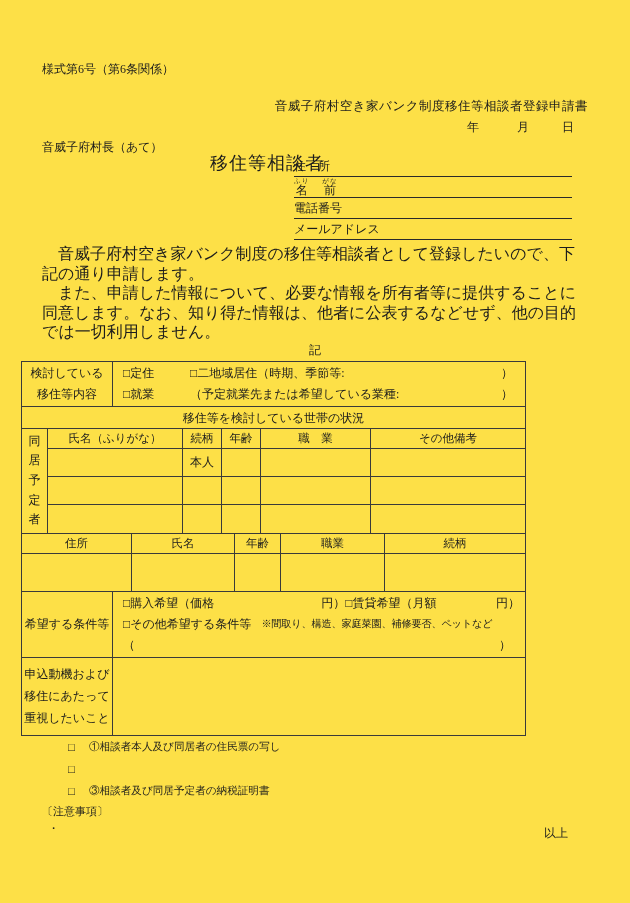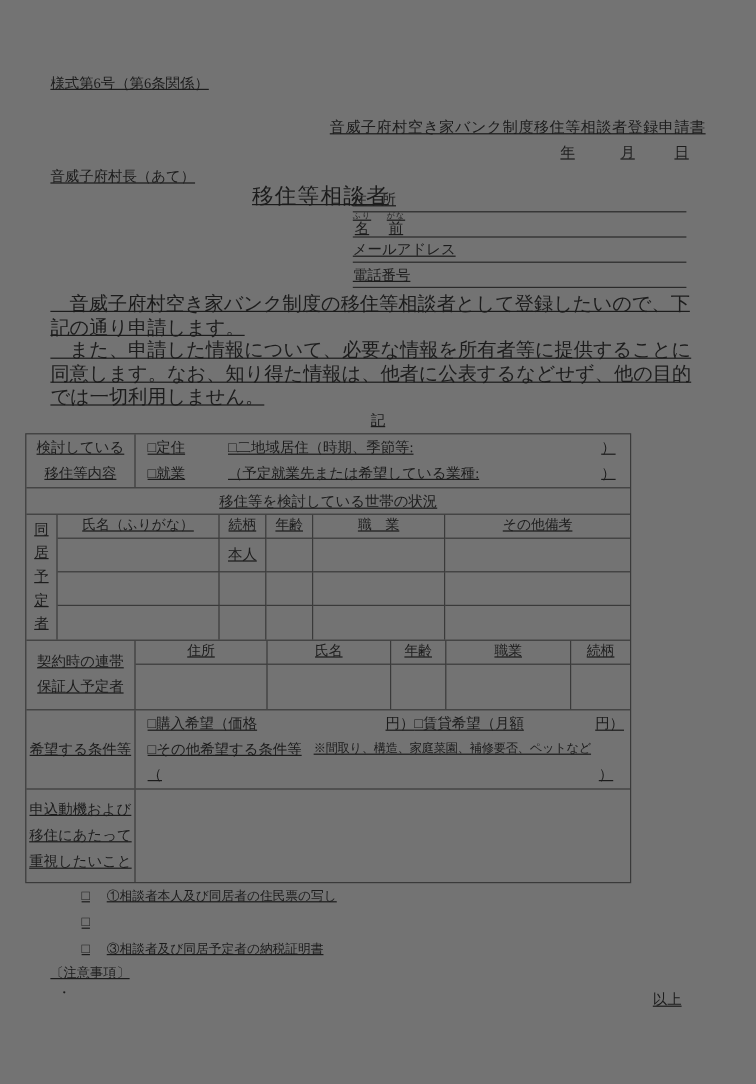--- a/index.html
+++ b/index.html
@@ -1,25 +1,24 @@
 <!DOCTYPE html>
 <html lang="ja"><head>
 <meta charset="utf-8">
 <style>
   * { margin:0; padding:0; box-sizing:border-box; }
   html,body { background:#888; }
   .page {
     position:relative;
     width:630px; height:903px;
     margin:0 auto;
-    background:#737373;
+    background:#fde047;
     color:#1c1c1c;
     font-family:"Liberation Serif","DejaVu Serif",serif;
     overflow:hidden;
-    text-decoration:underline;
   }
   .content { padding:0 42px; }
 
   .form-no { padding-top:62px; font-size:12px; line-height:15px; }
   .title   { margin-top:21px; text-align:right; font-size:12.5px; line-height:16px; letter-spacing:.5px; }
   .date-line { margin-top:6px; text-align:right; font-size:12px; line-height:15px; padding-right:14px; }
   .date-line .m38 { margin-left:38px; }
   .date-line .m33 { margin-left:33px; }
   .addressee { margin-top:5px; font-size:12px; line-height:15px; }
 
@@ -120,24 +119,24 @@
             <span class="rt">ふり</span>
             <span class="rb">名</span>
           </span>
           <span class="ruby-gap"></span>
           <span class="rubychar">
             <span class="rt">がな</span>
             <span class="rb">前</span>
           </span>
         </div>
         <div class="field-row">
+          <span>電話番号</span>
+        </div>
+        <div class="field-row">
           <span>メールアドレス</span>
-        </div>
-        <div class="field-row">
-          <span>電話番号</span>
         </div>
       </div>
     </div>
 
     <div class="para">
       <p>　音威子府村空き家バンク制度の移住等相談者として登録したいので、下記の通り申請します。</p>
       <p>　また、申請した情報について、必要な情報を所有者等に提供することに同意します。なお、知り得た情報は、他者に公表するなどせず、他の目的では一切利用しません。</p>
     </div>
 
     <div class="ki">記</div>
@@ -202,24 +201,20 @@
           <div></div>
           <div></div>
           <div></div>
           <div></div>
           <div></div>
         </div>
       </div>
     </div>
 
     <div class="sec">
-      <div class="label-col">
-        <div>契約時の連帯</div>
-        <div>保証人予定者</div>
-      </div>
       <div class="g-main">
         <div class="g-head">
           <div>住所</div>
           <div>氏名</div>
           <div>年齢</div>
           <div>職業</div>
           <div>続柄</div>
         </div>
         <div class="g-row">
           <div></div>

